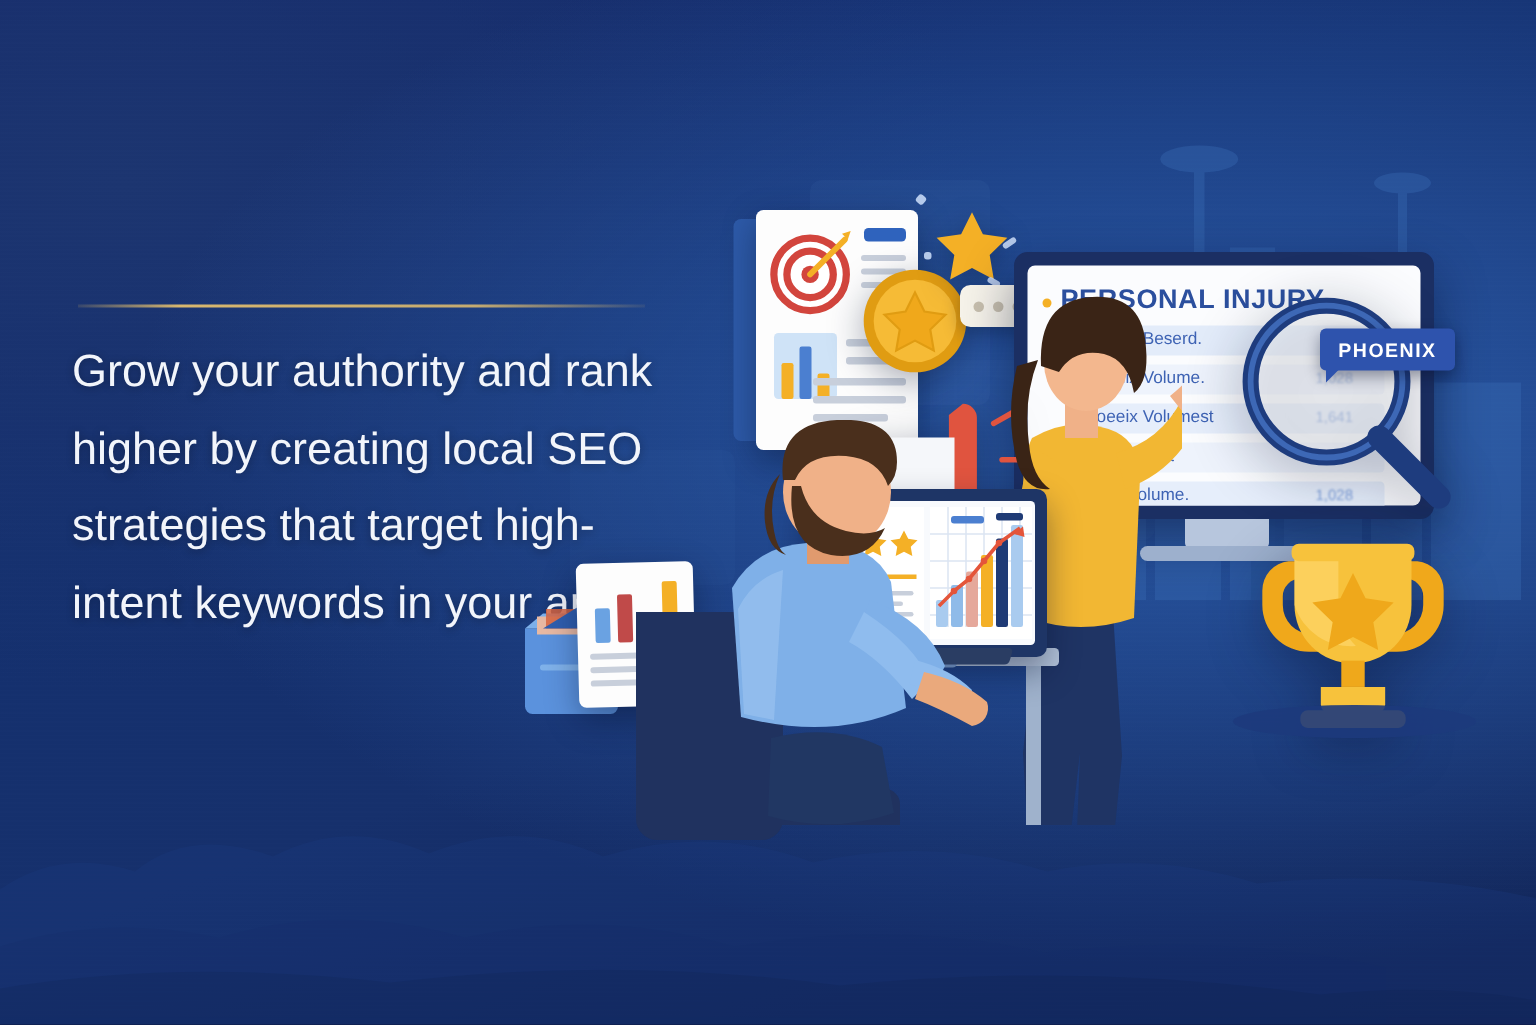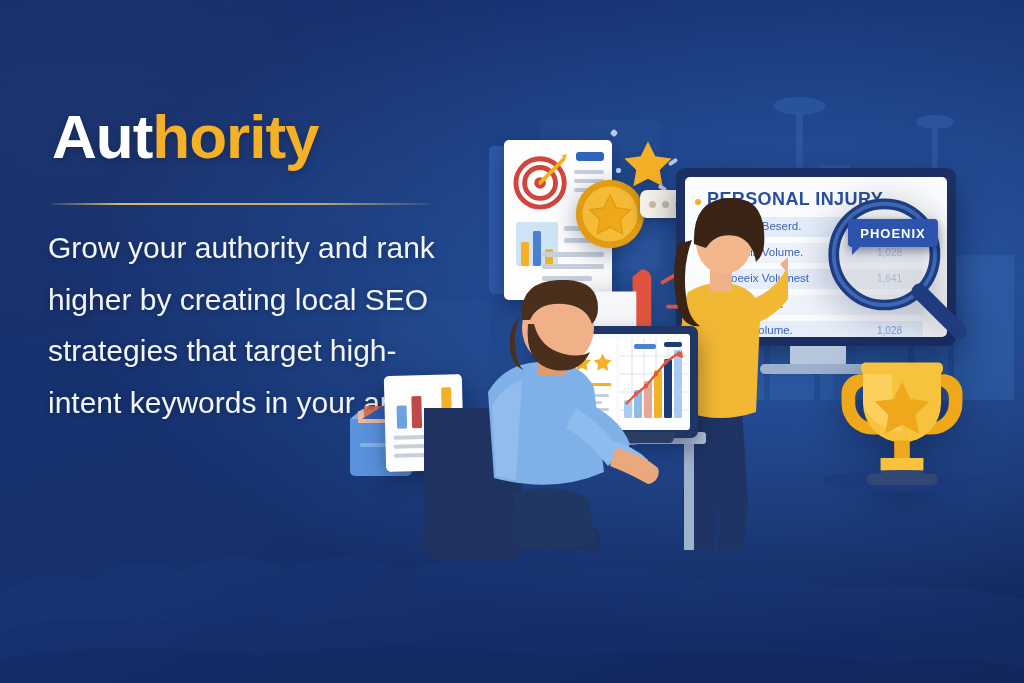--- a/index.html
+++ b/index.html
@@ -69,23 +69,20 @@
   <div class="abs gridpanel" style="left:540px;top:120px;width:120px;height:150px;opacity:.5;"></div>
   <div class="abs gridpanel" style="left:620px;top:240px;width:150px;height:120px;opacity:.4;"></div>
   <div class="abs gridpanel" style="left:380px;top:300px;width:110px;height:90px;opacity:.25;"></div>
 
   <svg class="abs foliage" viewBox="0 0 1024 220" preserveAspectRatio="none">
     <path d="M0 130 q40 -28 90 -12 q36 -30 92 -10 q50 -26 104 -2 q60 -24 116 2 q70 -22 140 4 q80 -18 156 6 q70 -14 140 8 q100 -10 186 10 v84 H0z" fill="#1b3a80" opacity=".55"></path>
     <path d="M0 168 q70 -22 146 -6 q80 -24 164 0 q90 -20 180 6 q110 -18 206 4 q120 -14 228 10 v38 H0z" fill="#16316f" opacity=".6"></path>
     <path d="M0 196 q120 -20 260 -4 q150 -18 300 2 q160 -16 320 6 q80 -8 144 4 v16 H0z" fill="#122a60" opacity=".65"></path>
   </svg>
 
-  <div class="abs" id="headline">
-    <span class="w">Aut</span><span class="g">hority</span>
-  </div>
   <div class="abs" id="rule"></div>
   <div class="abs" id="subcopy">Grow your authority and rank higher by creating local SEO strategies that target high-intent keywords in your area.</div>
 
   <div class="abs" style="left:336px;top:385px;width:130px;height:95px;">
     <svg viewBox="0 0 130 95" style="width:130px;height:95px;">
       <path d="M14 34 h62 v52 a5 5 0 0 1 -5 5 H19 a5 5 0 0 1 -5 -5z" fill="#5b92dd"></path>
       <path d="M14 34 h62 l12 -10 h-62z" fill="#7db0ea"></path>
       <rect x="22" y="26" width="44" height="12" fill="#e8b9a3"></rect>
       <rect x="28" y="21" width="44" height="13" fill="#d8643f" opacity=".85"></rect>
       <path d="M26 34 l26 -16 l26 16z" fill="#2f5fb0"></path>
@@ -180,21 +177,21 @@
 
   <div class="abs" style="left:790px;top:346px;width:56px;height:20px;background:#b7c6dd;border-radius:0 0 4px 4px;"></div>
   <div class="abs" style="left:760px;top:364px;width:118px;height:10px;background:#9db0cd;border-radius:5px;"></div>
 
   <svg class="abs" viewBox="0 0 150 150" style="left:824px;top:196px;width:146px;height:146px;filter:drop-shadow(0 8px 18px rgba(4,12,40,.4));">
     <circle cx="62" cy="60" r="52" fill="#ffffff" opacity=".42"></circle>
     <circle cx="62" cy="60" r="52" fill="none" stroke="#1e3c7e" stroke-width="11"></circle>
     <circle cx="62" cy="60" r="52" fill="none" stroke="#3d68b6" stroke-width="4"></circle>
     <path d="M98 98 L139 139" stroke="#1e3c7e" stroke-width="16" stroke-linecap="round"></path>
   </svg>
-  <div class="abs" style="left:848px;top:219px;width:90px;height:28px;border-radius:4px;background:#2e53ad;box-shadow:0 4px 10px rgba(4,12,40,.4);">
+  <div class="abs" style="left:880px;top:219px;width:90px;height:28px;border-radius:4px;background:#2e53ad;box-shadow:0 4px 10px rgba(4,12,40,.4);">
     <div class="abs" style="left:0;top:7px;width:90px;text-align:center;color:#fff;font-size:13px;font-weight:bold;letter-spacing:1px;">PHOENIX</div>
     <div class="abs" style="left:4px;top:27px;border-left:9px solid #2e53ad;border-bottom:9px solid transparent;"></div>
   </div>
 
   <svg class="abs" viewBox="0 0 160 150" style="left:824px;top:344px;width:156px;height:148px;filter:drop-shadow(0 10px 18px rgba(4,12,40,.4));">
     <path d="M36 30 h18 v12 H44 a12 12 0 0 0 -12 12 v6 a20 20 0 0 0 20 20 h6 v12 h-8 a32 32 0 0 1 -32 -32 v-10 a20 20 0 0 1 18 -20z" fill="#f0a81b"></path>
     <path d="M124 30 h-18 v12 h10 a12 12 0 0 1 12 12 v6 a20 20 0 0 1 -20 20 h-6 v12 h8 a32 32 0 0 0 32 -32 v-10 a20 20 0 0 0 -18 -20z" fill="#f0a81b"></path>
     <path d="M40 24 h80 v36 a40 40 0 0 1 -40 40 a40 40 0 0 1 -40 -40z" fill="#f7c23c"></path>
     <path d="M40 24 h30 v36 a40 40 0 0 0 12 28 a40 40 0 0 1 -42 -28z" fill="#fdd66a" opacity=".7"></path>
     <rect x="38" y="18" width="84" height="12" rx="5" fill="#f7c23c"></rect>

